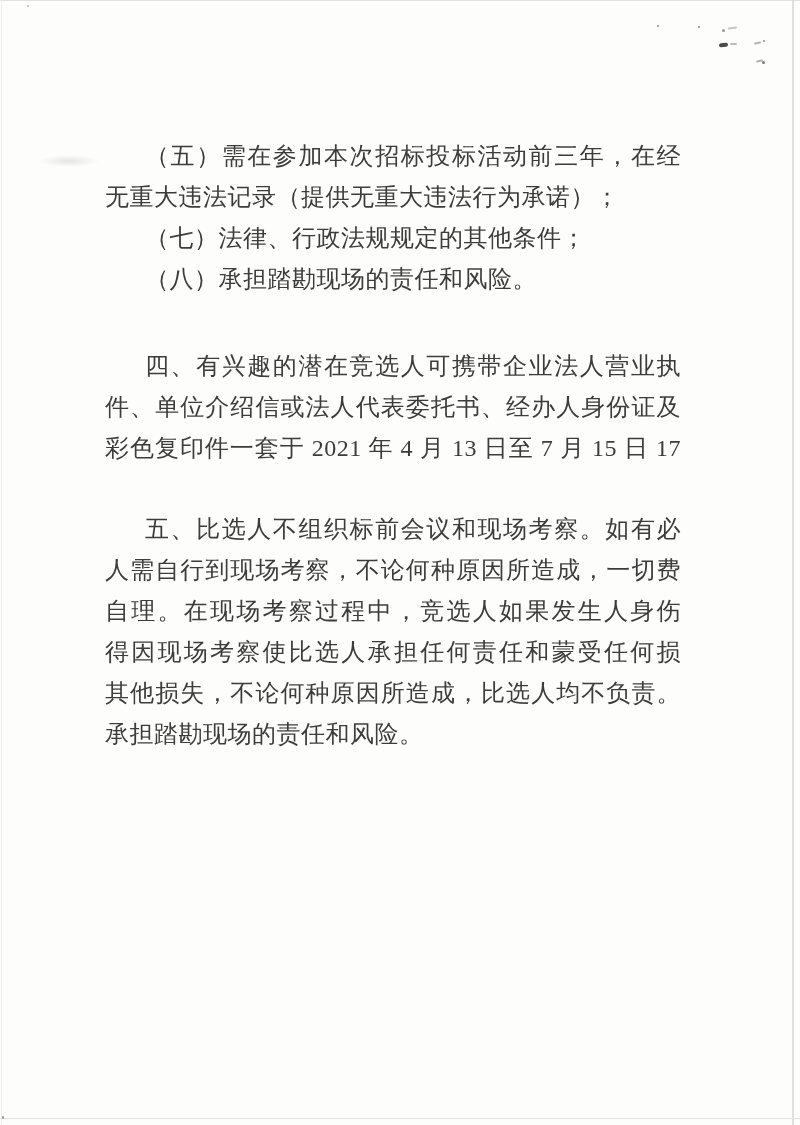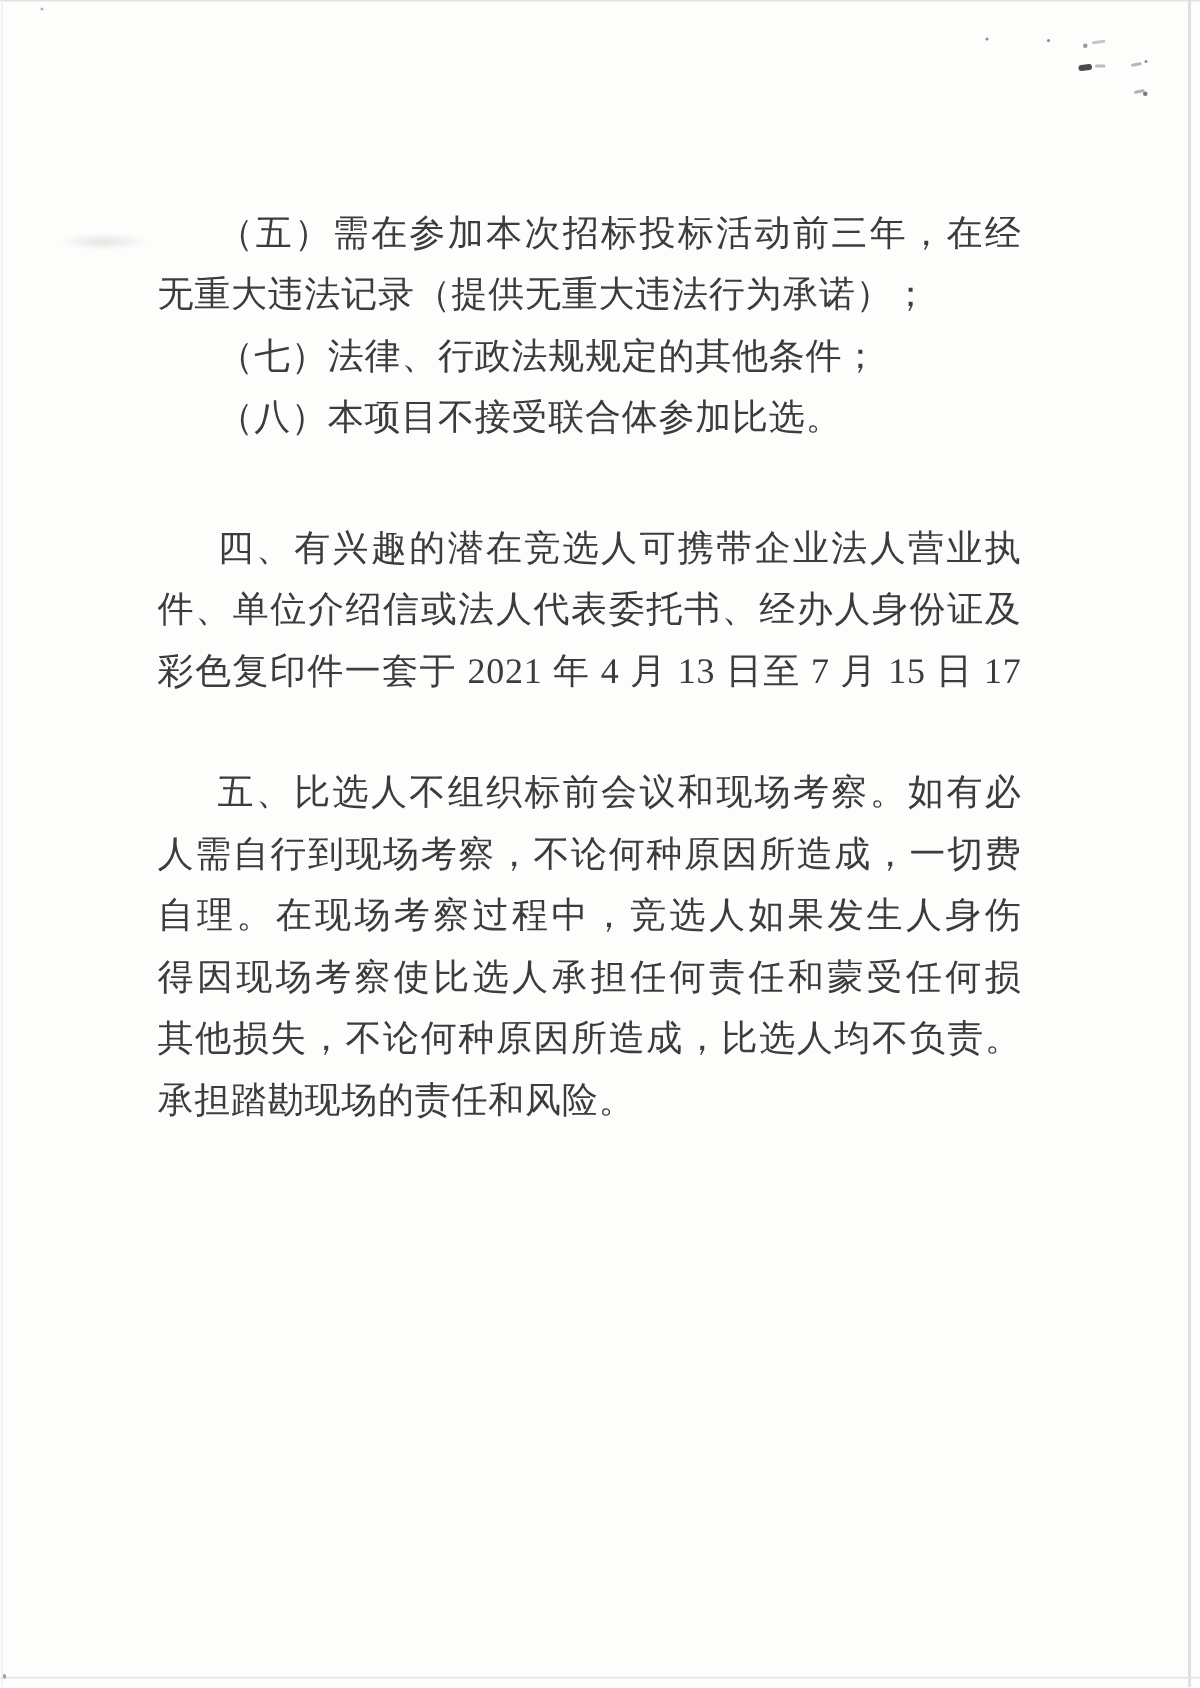--- a/index.html
+++ b/index.html
@@ -91,21 +91,21 @@
 
   <div class="content" id="doc-content">
       <div class="para">
         <div class="line first">（五）需在参加本次招标投标活动前三年，在经营活动中</div>
         <div class="line last">无重大违法记录（提供无重大违法行为承诺）；</div>
       </div>
       <div class="para">
         <div class="line first last">（七）法律、行政法规规定的其他条件；</div>
       </div>
       <div class="para">
-        <div class="line first last">（八）本项目不接受联合体参加比选。</div>
+        <div class="line first last">（八）承担踏勘现场的责任和风险。</div>
       </div>
       <div class="para spaced-46">
         <div class="line first">四、有兴趣的潜在竞选人可携带企业法人营业执照副本原</div>
         <div class="line">件、单位介绍信或法人代表委托书、经办人身份证及上述资料</div>
         <div class="line">彩色复印件一套于 2021 年 4 月 13 日至 7 月 15 日 17 时前至武</div>
       </div>
       <div class="para spaced-40">
         <div class="line first">五、比选人不组织标前会议和现场考察。如有必要，竞选</div>
         <div class="line">人需自行到现场考察，不论何种原因所造成，一切费用由竞选人</div>
         <div class="line">自理。在现场考察过程中，竞选人如果发生人身伤亡、财物或</div>

